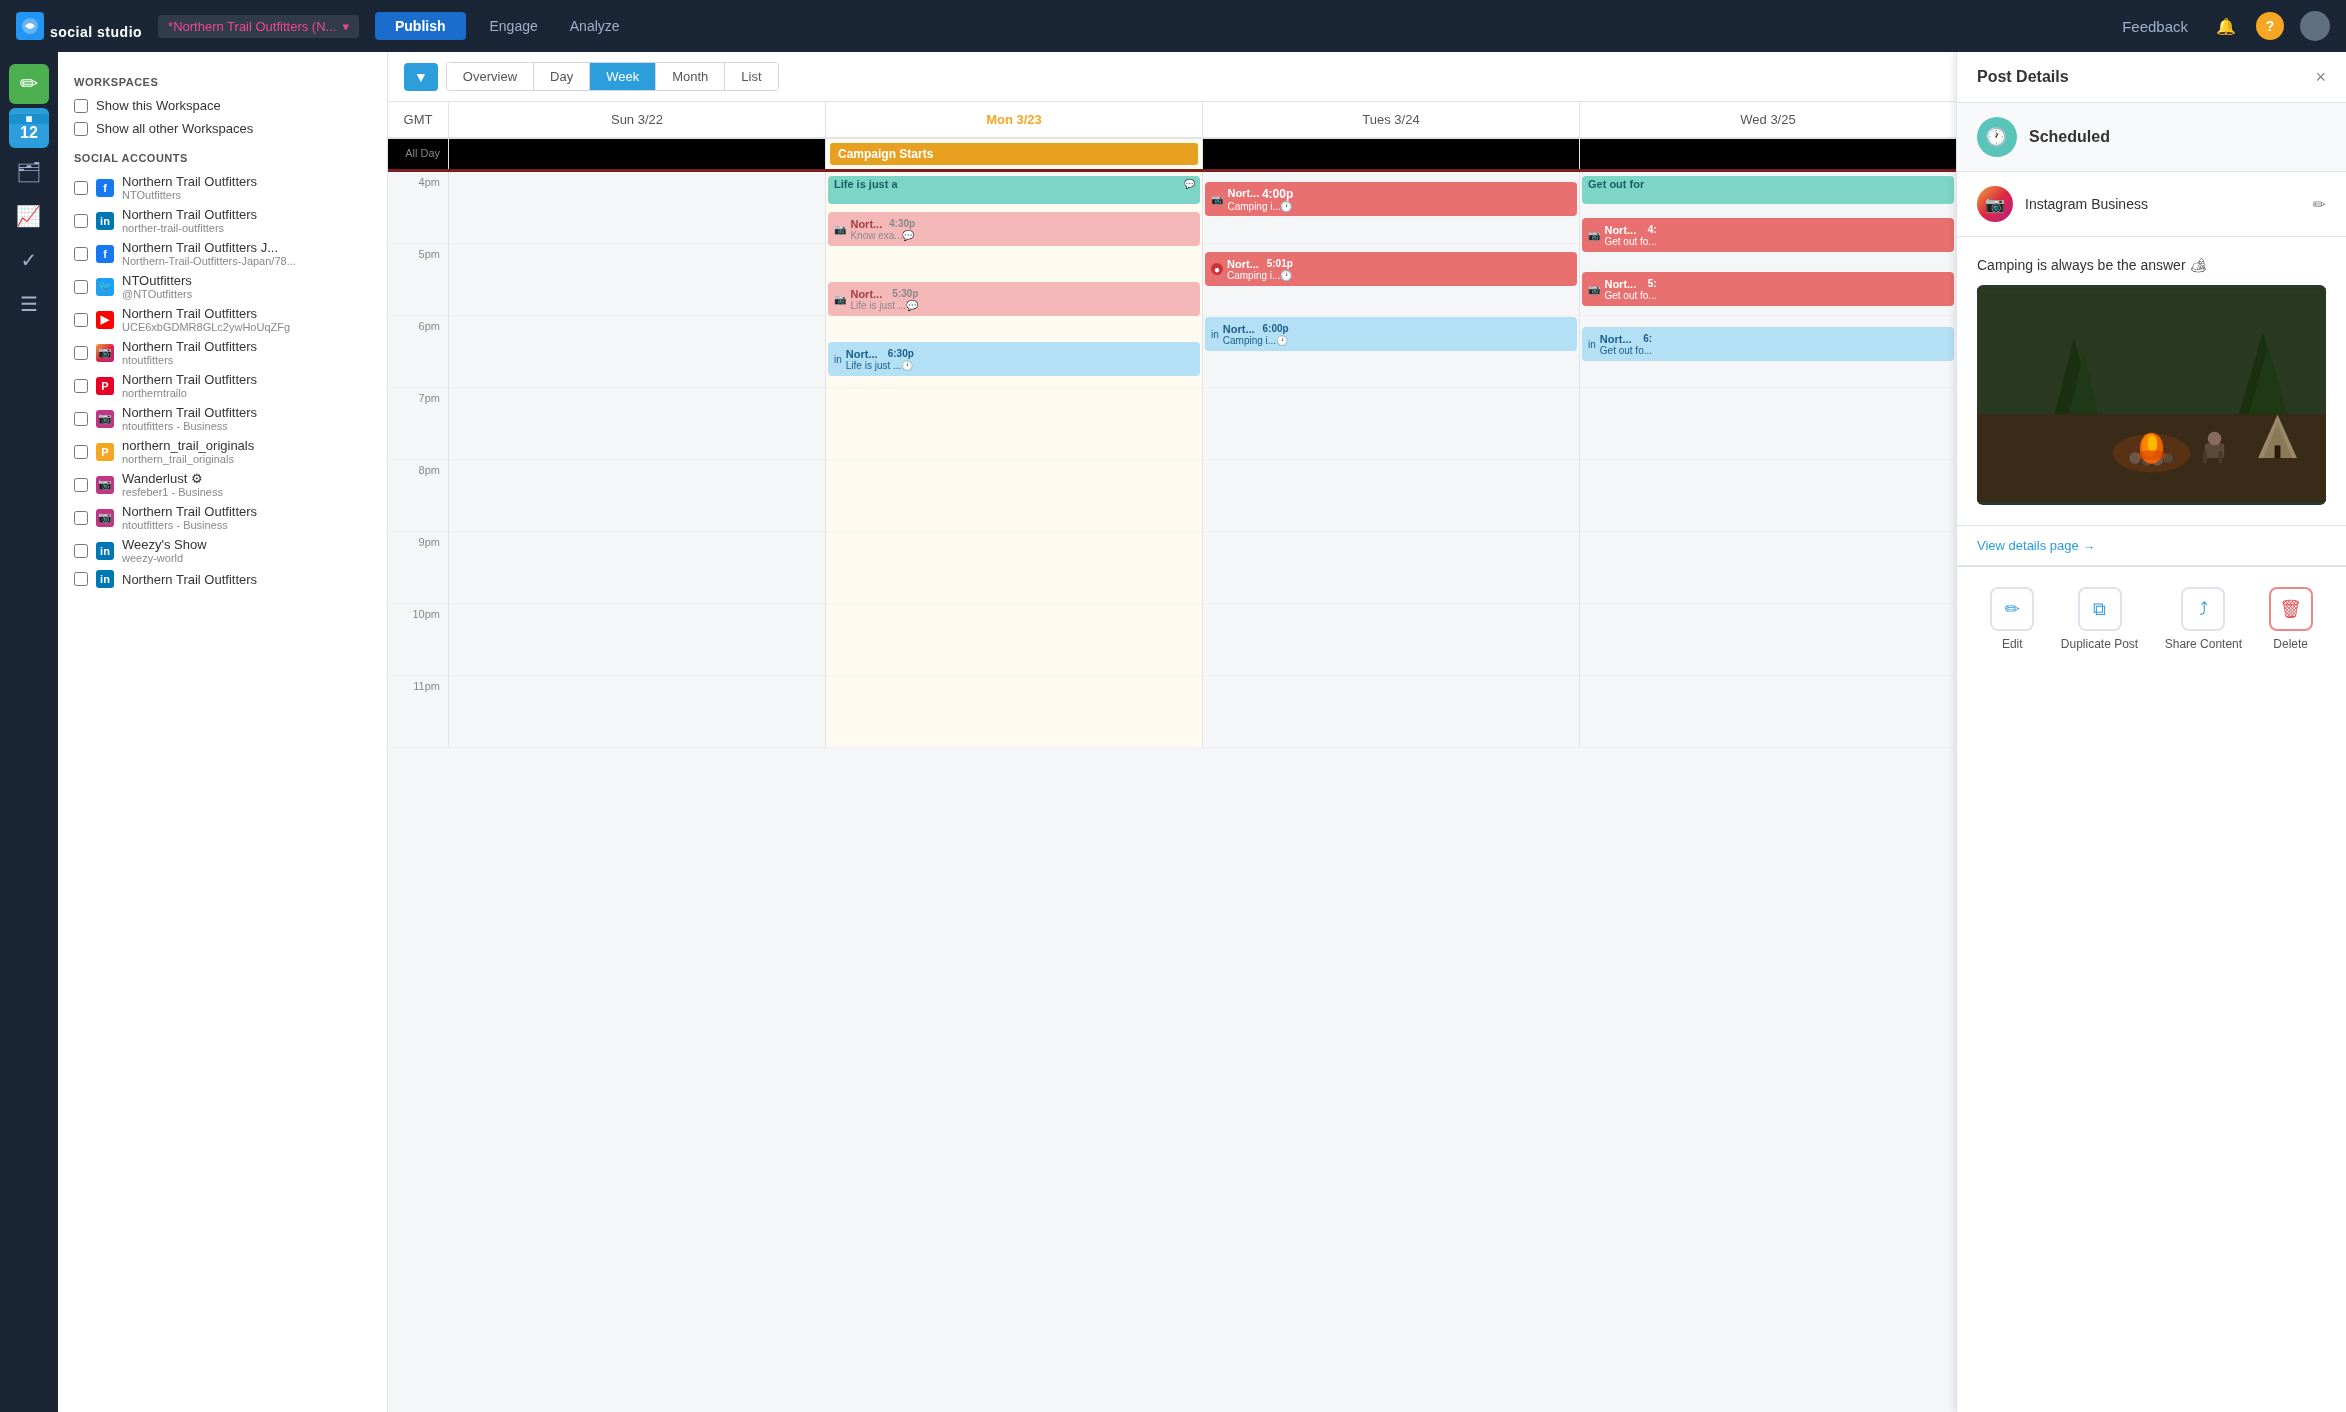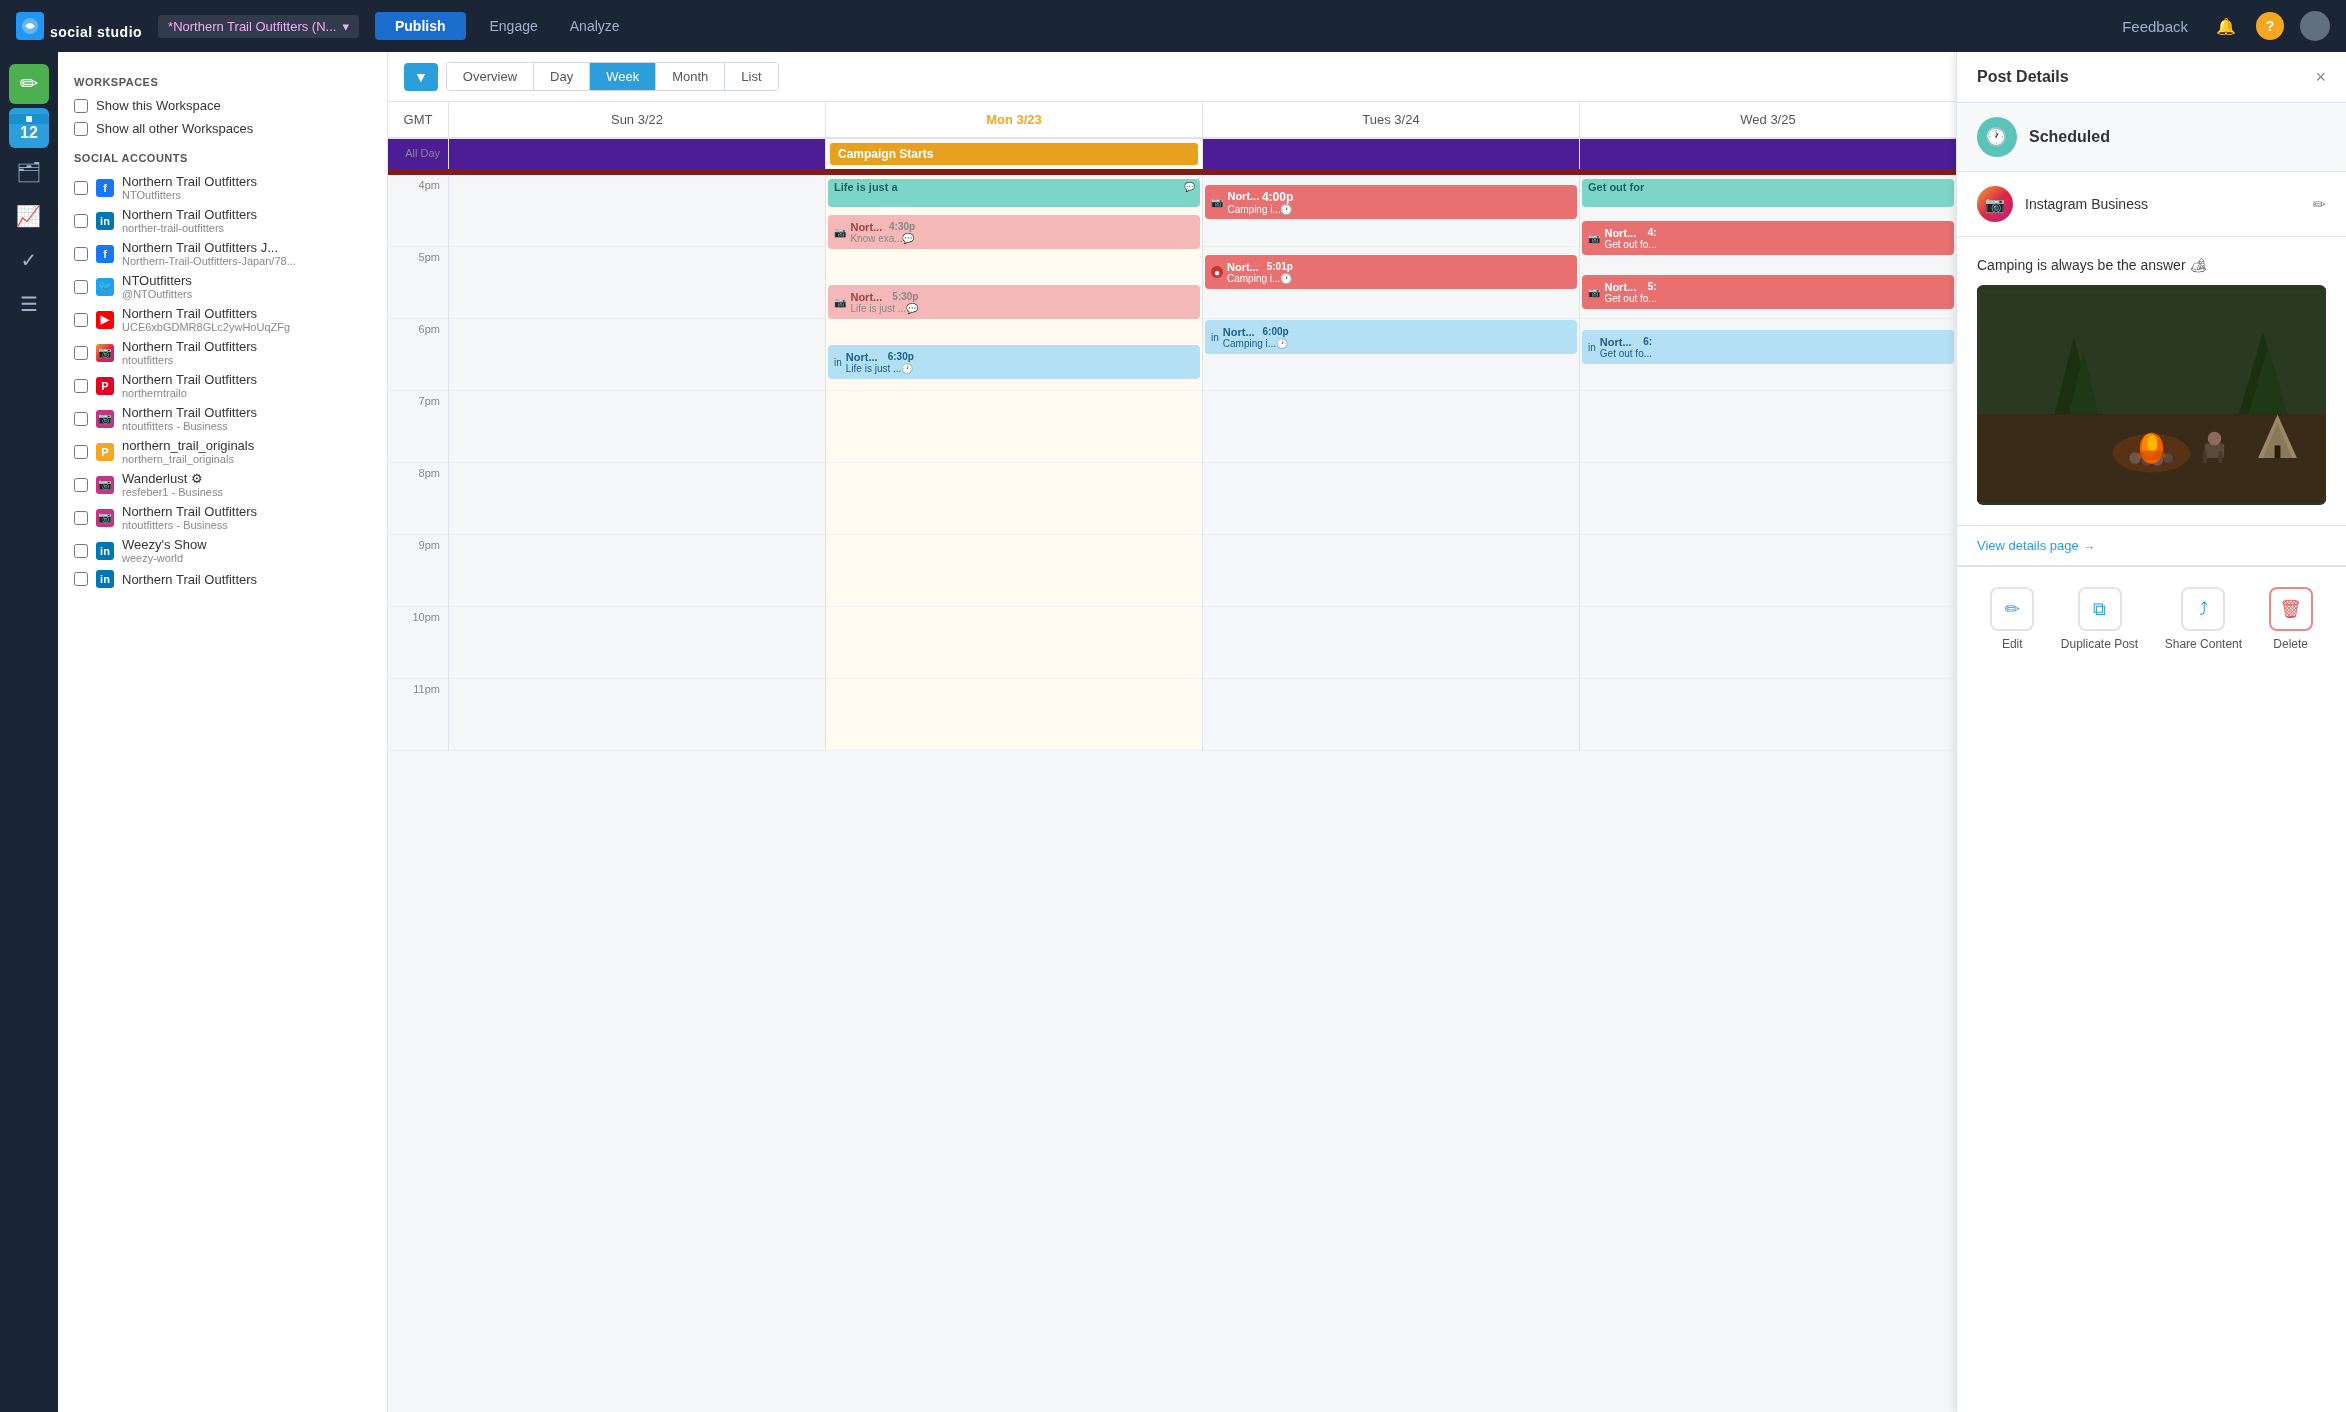--- a/index.html
+++ b/index.html
@@ -7,21 +7,21 @@
 
     
     .top-nav {
       display: flex; align-items: center; background: #1a2535; height: 52px;
       padding: 0 16px; gap: 16px; position: fixed; top: 0; left: 0; right: 0; z-index: 100;
     }
     .brand { color: white; font-size: 14px; font-weight: 600; letter-spacing: 0.5px; display: flex; align-items: flex-end; gap: 6px; }
     .brand-icon { width: 28px; height: 28px; background: #2196F3; border-radius: 4px; display: flex; align-items: center; justify-content: center; }
     .workspace-selector {
       display: flex; align-items: center; background: rgba(255,255,255,0.1);
-      border-radius: 4px; padding: 4px 10px; color: #f0abfc; font-size: 13px; cursor: pointer; gap: 6px;
+      border-radius: 4px; padding: 4px 10px; color: #ec4899; font-size: 13px; cursor: pointer; gap: 6px;
     }
     .nav-btn-publish {
       background: #1a6dcc; color: white; border: none; padding: 6px 20px;
       border-radius: 4px; font-size: 14px; font-weight: 600; cursor: pointer;
     }
     .nav-link { color: #a0b0c8; font-size: 14px; cursor: pointer; padding: 4px 8px; }
     .nav-right { margin-left: auto; display: flex; align-items: center; gap: 16px; }
     .nav-right .feedback-btn { color: #a0b0c8; font-size: 15px; cursor: pointer; }
     .nav-icon { width: 28px; height: 28px; display: flex; align-items: center; justify-content: center; color: #a0b0c8; cursor: pointer; font-size: 16px; }
     .nav-icon-question { background: #f5a623; border-radius: 50%; color: white; font-weight: bold; font-size: 14px; }
@@ -117,21 +117,21 @@
       padding: 4px 8px 0 0; font-size: 11px; color: #888; border-bottom: 1px solid #f0f0f0;
     }
     .day-col {
       border-left: 1px solid #e0e4ea; position: relative; display: flex; flex-direction: column;
     }
     .day-col.today-bg { background: #fffbf0; }
     .day-cell { height: 72px; border-bottom: 1px solid #f0f0f0; position: relative; }
 
     .all-day-row {
       display: grid; grid-template-columns: 60px 1fr 1fr 1fr 1fr;
-      border-bottom: 6px solid #7f1d1d; background: #4c1d95;
+      border-bottom: 3px solid #7f1d1d; background: #000000;
     }
     .all-day-label { padding: 8px; font-size: 11px; color: #888; text-align: right; }
     .all-day-cell { border-left: 1px solid #e0e4ea; padding: 4px; position: relative; }
     .all-day-cell.today-bg { background: #fffbf0; }
 
     .campaign-bar {
       background: #e8a020; color: white; font-size: 12px; font-weight: 600;
       padding: 4px 8px; border-radius: 3px; white-space: nowrap; overflow: hidden;
       text-overflow: ellipsis;
     }

